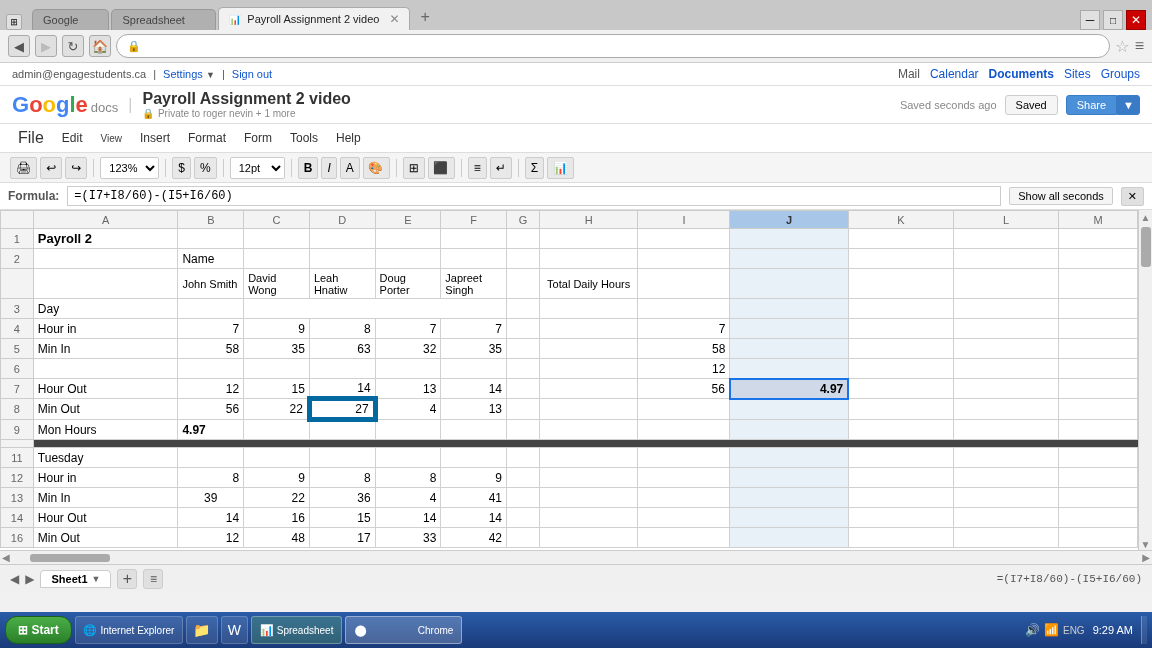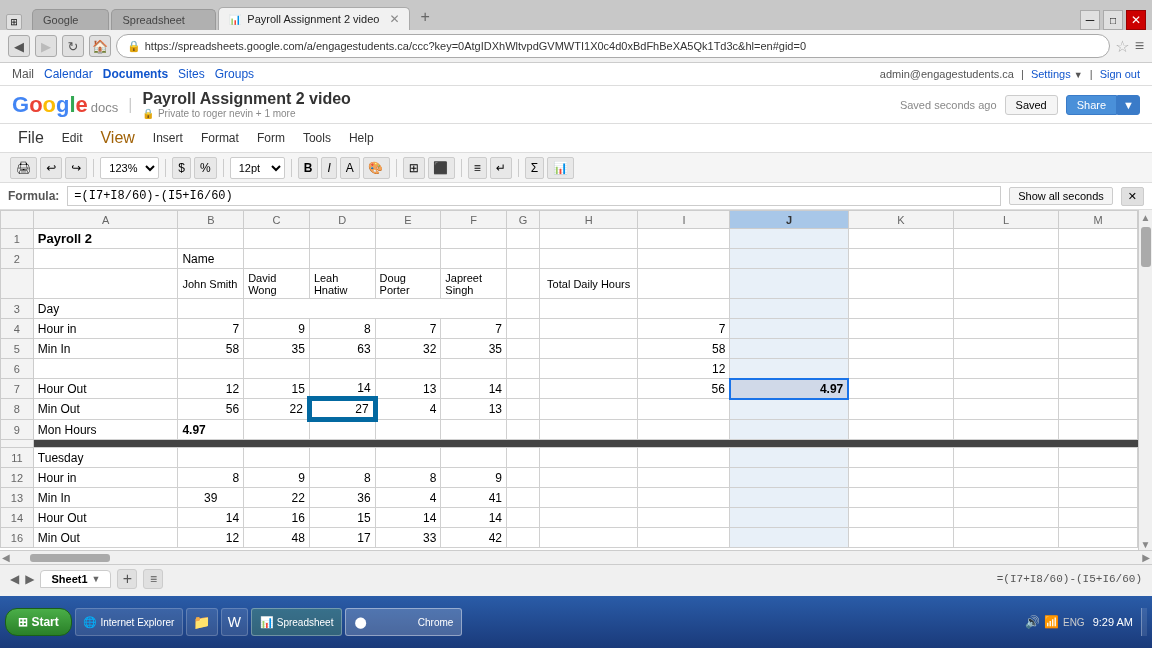--- a/index.html
+++ b/index.html
@@ -31,43 +31,42 @@
     </div>
   </div>
 
   <div style="background:#f1f1f1;border-bottom:1px solid #ccc;padding:4px 8px;display:flex;align-items:center;gap:5px;">
     <div class="nav-btn">◀</div>
     <div class="nav-btn" style="color:#bbb;">▶</div>
     <div class="nav-btn">↻</div>
     <div class="nav-btn">🏠</div>
     <div style="flex:1;height:24px;border:1px solid #aaa;border-radius:12px;padding:0 10px;font-size:11px;background:white;display:flex;align-items:center;">
       <span style="color:#aaa;margin-right:4px;">🔒</span>
-      <span style="color:#333;font-size:11px;overflow:hidden;white-space:nowrap;text-overflow:ellipsis;flex:1;">https://spreadsheets.google.com/a/engagestudents.ca/ccc?key=0AtgIDXhWltvpdGVMWTI1X0c4d0xBdFhBeXA5Qk1Td3c&amp;hl=en#gid=0</span>
     </div>
     <div style="font-size:16px;color:#aaa;cursor:pointer;">☆</div>
     <div style="font-size:16px;color:#666;cursor:pointer;">≡</div>
   </div>
 </div>
 
 <div style="background:white;border-bottom:1px solid #ddd;padding:4px 12px;display:flex;align-items:center;justify-content:space-between;">
-  <div style="display:flex;gap:10px;font-size:12px;">
-    <a style="color:#555;text-decoration:none;">Mail</a>
-    <a style="color:#1155cc;text-decoration:none;">Calendar</a>
-    <a style="color:#1155cc;text-decoration:none;font-weight:bold;">Documents</a>
-    <a style="color:#1155cc;text-decoration:none;">Sites</a>
-    <a style="color:#1155cc;text-decoration:none;">Groups</a>
-  </div>
   <div style="font-size:11px;color:#555;">
     <span>admin@engagestudents.ca</span>
     <span style="margin:0 4px;">|</span>
     <a style="color:#1155cc;text-decoration:none;">Settings</a>
     <span style="font-size:9px;">▼</span>
     <span style="margin:0 4px;">|</span>
     <a style="color:#1155cc;text-decoration:none;">Sign out</a>
   </div>
+  <div style="display:flex;gap:10px;font-size:12px;">
+    <a style="color:#555;text-decoration:none;">Mail</a>
+    <a style="color:#1155cc;text-decoration:none;">Calendar</a>
+    <a style="color:#1155cc;text-decoration:none;font-weight:bold;">Documents</a>
+    <a style="color:#1155cc;text-decoration:none;">Sites</a>
+    <a style="color:#1155cc;text-decoration:none;">Groups</a>
+  </div>
 </div>
 
 <div style="background:white;border-bottom:1px solid #ddd;padding:4px 12px;display:flex;align-items:center;gap:10px;">
   <div style="display:flex;align-items:baseline;flex-shrink:0;">
     <span style="font-size:22px;font-weight:bold;">
       <span style="color:#4285f4;">G</span><span style="color:#ea4335;">o</span><span style="color:#fbbc05;">o</span><span style="color:#4285f4;">g</span><span style="color:#34a853;">l</span><span style="color:#ea4335;">e</span>
     </span>
     <span style="color:#888;font-size:13px;margin-left:3px;">docs</span>
   </div>
   <span style="color:#ccc;font-size:16px;">|</span>
@@ -84,21 +83,21 @@
     <div style="display:flex;">
       <button style="background:#4a90d9;color:white;border:1px solid #3a7bc8;border-radius:3px 0 0 3px;padding:3px 10px;font-size:11px;cursor:pointer;">Share</button>
       <button style="background:#3a7bc8;color:white;border:1px solid #3a7bc8;border-radius:0 3px 3px 0;padding:3px 5px;font-size:11px;cursor:pointer;">▼</button>
     </div>
   </div>
 </div>
 
 <div style="background:white;border-bottom:1px solid #ddd;padding:2px 10px;display:flex;align-items:center;gap:2px;">
   <div class="menu-item" style="padding:3px 8px;font-size:16px;color:#333;cursor:pointer;border-radius:3px;">File</div>
   <div class="menu-item" style="padding:3px 8px;font-size:12px;color:#333;cursor:pointer;border-radius:3px;">Edit</div>
-  <div class="menu-item" style="padding:3px 8px;font-size:16px;color:#a16207;cursor:pointer;border-radius:3px;">View</div>
+  <div class="menu-item" style="padding:3px 8px;font-size:10px;color:#404040;cursor:pointer;border-radius:3px;">View</div>
   <div class="menu-item" style="padding:3px 8px;font-size:12px;color:#333;cursor:pointer;border-radius:3px;">Insert</div>
   <div class="menu-item" style="padding:3px 8px;font-size:12px;color:#333;cursor:pointer;border-radius:3px;">Format</div>
   <div class="menu-item" style="padding:3px 8px;font-size:12px;color:#333;cursor:pointer;border-radius:3px;">Form</div>
   <div class="menu-item" style="padding:3px 8px;font-size:12px;color:#333;cursor:pointer;border-radius:3px;">Tools</div>
   <div class="menu-item" style="padding:3px 8px;font-size:12px;color:#333;cursor:pointer;border-radius:3px;">Help</div>
 </div>
 
 <div style="background:#f5f5f5;border-bottom:1px solid #ddd;padding:3px 10px;display:flex;align-items:center;gap:3px;min-height:30px;">
   <button style="background:#e8e8e8;border:1px solid #ccc;border-radius:2px;padding:2px 5px;font-size:12px;cursor:pointer;height:22px;min-width:22px;">🖨</button>
   <button style="background:#e8e8e8;border:1px solid #ccc;border-radius:2px;padding:2px 5px;font-size:12px;cursor:pointer;height:22px;min-width:22px;">↩</button>
@@ -457,21 +456,21 @@
     <span>Sheet1</span>
     <span style="font-size:9px;color:#666;">▼</span>
   </div>
   <div style="width:20px;height:20px;background:#e0e0e0;border:1px solid #ccc;border-radius:3px;display:flex;align-items:center;justify-content:center;font-size:16px;color:#555;cursor:pointer;">+</div>
   <div style="width:20px;height:20px;background:#e0e0e0;border:1px solid #ccc;border-radius:3px;display:flex;align-items:center;justify-content:center;font-size:12px;color:#555;cursor:pointer;">≡</div>
   <div style="margin-left:auto;font-size:11px;color:#555;font-family:'Courier New',monospace;">
     <span>=(I7+I8/60)-(I5+I6/60)</span>
   </div>
 </div>
 
-<div style="background:linear-gradient(to bottom,#2a5ca8,#1a3a7a);height:52px;display:flex;align-items:center;padding:0 5px;gap:3px;position:fixed;bottom:0;width:1152px;">
+<div style="background:linear-gradient(to bottom,#2a5ca8,#1a3a7a);height:36px;display:flex;align-items:center;padding:0 5px;gap:3px;position:fixed;bottom:0;width:1152px;">
   <div style="background:linear-gradient(to bottom,#4aae48,#2a8028);border-radius:12px;padding:3px 12px;color:white;font-size:12px;font-weight:bold;cursor:pointer;height:28px;display:flex;align-items:center;border:1px solid #1a6018;">⊞ Start</div>
 
   <div style="background:rgba(255,255,255,0.1);border:1px solid rgba(255,255,255,0.2);border-radius:3px;padding:2px 8px;color:white;font-size:11px;cursor:pointer;height:28px;display:flex;align-items:center;gap:3px;">🌐 <span style="font-size:10px;">Internet Explorer</span></div>
 
   <div style="background:rgba(255,255,255,0.1);border:1px solid rgba(255,255,255,0.2);border-radius:3px;padding:2px 6px;color:white;font-size:14px;cursor:pointer;height:28px;display:flex;align-items:center;">📁</div>
 
   <div style="background:rgba(255,255,255,0.1);border:1px solid rgba(255,255,255,0.2);border-radius:3px;padding:2px 6px;color:white;font-size:14px;cursor:pointer;height:28px;display:flex;align-items:center;">W</div>
 
   <div style="background:rgba(100,180,100,0.3);border:1px solid rgba(255,255,255,0.3);border-radius:3px;padding:2px 8px;color:white;font-size:11px;cursor:pointer;height:28px;display:flex;align-items:center;gap:3px;">📊 <span style="font-size:10px;">Spreadsheet</span></div>
 

